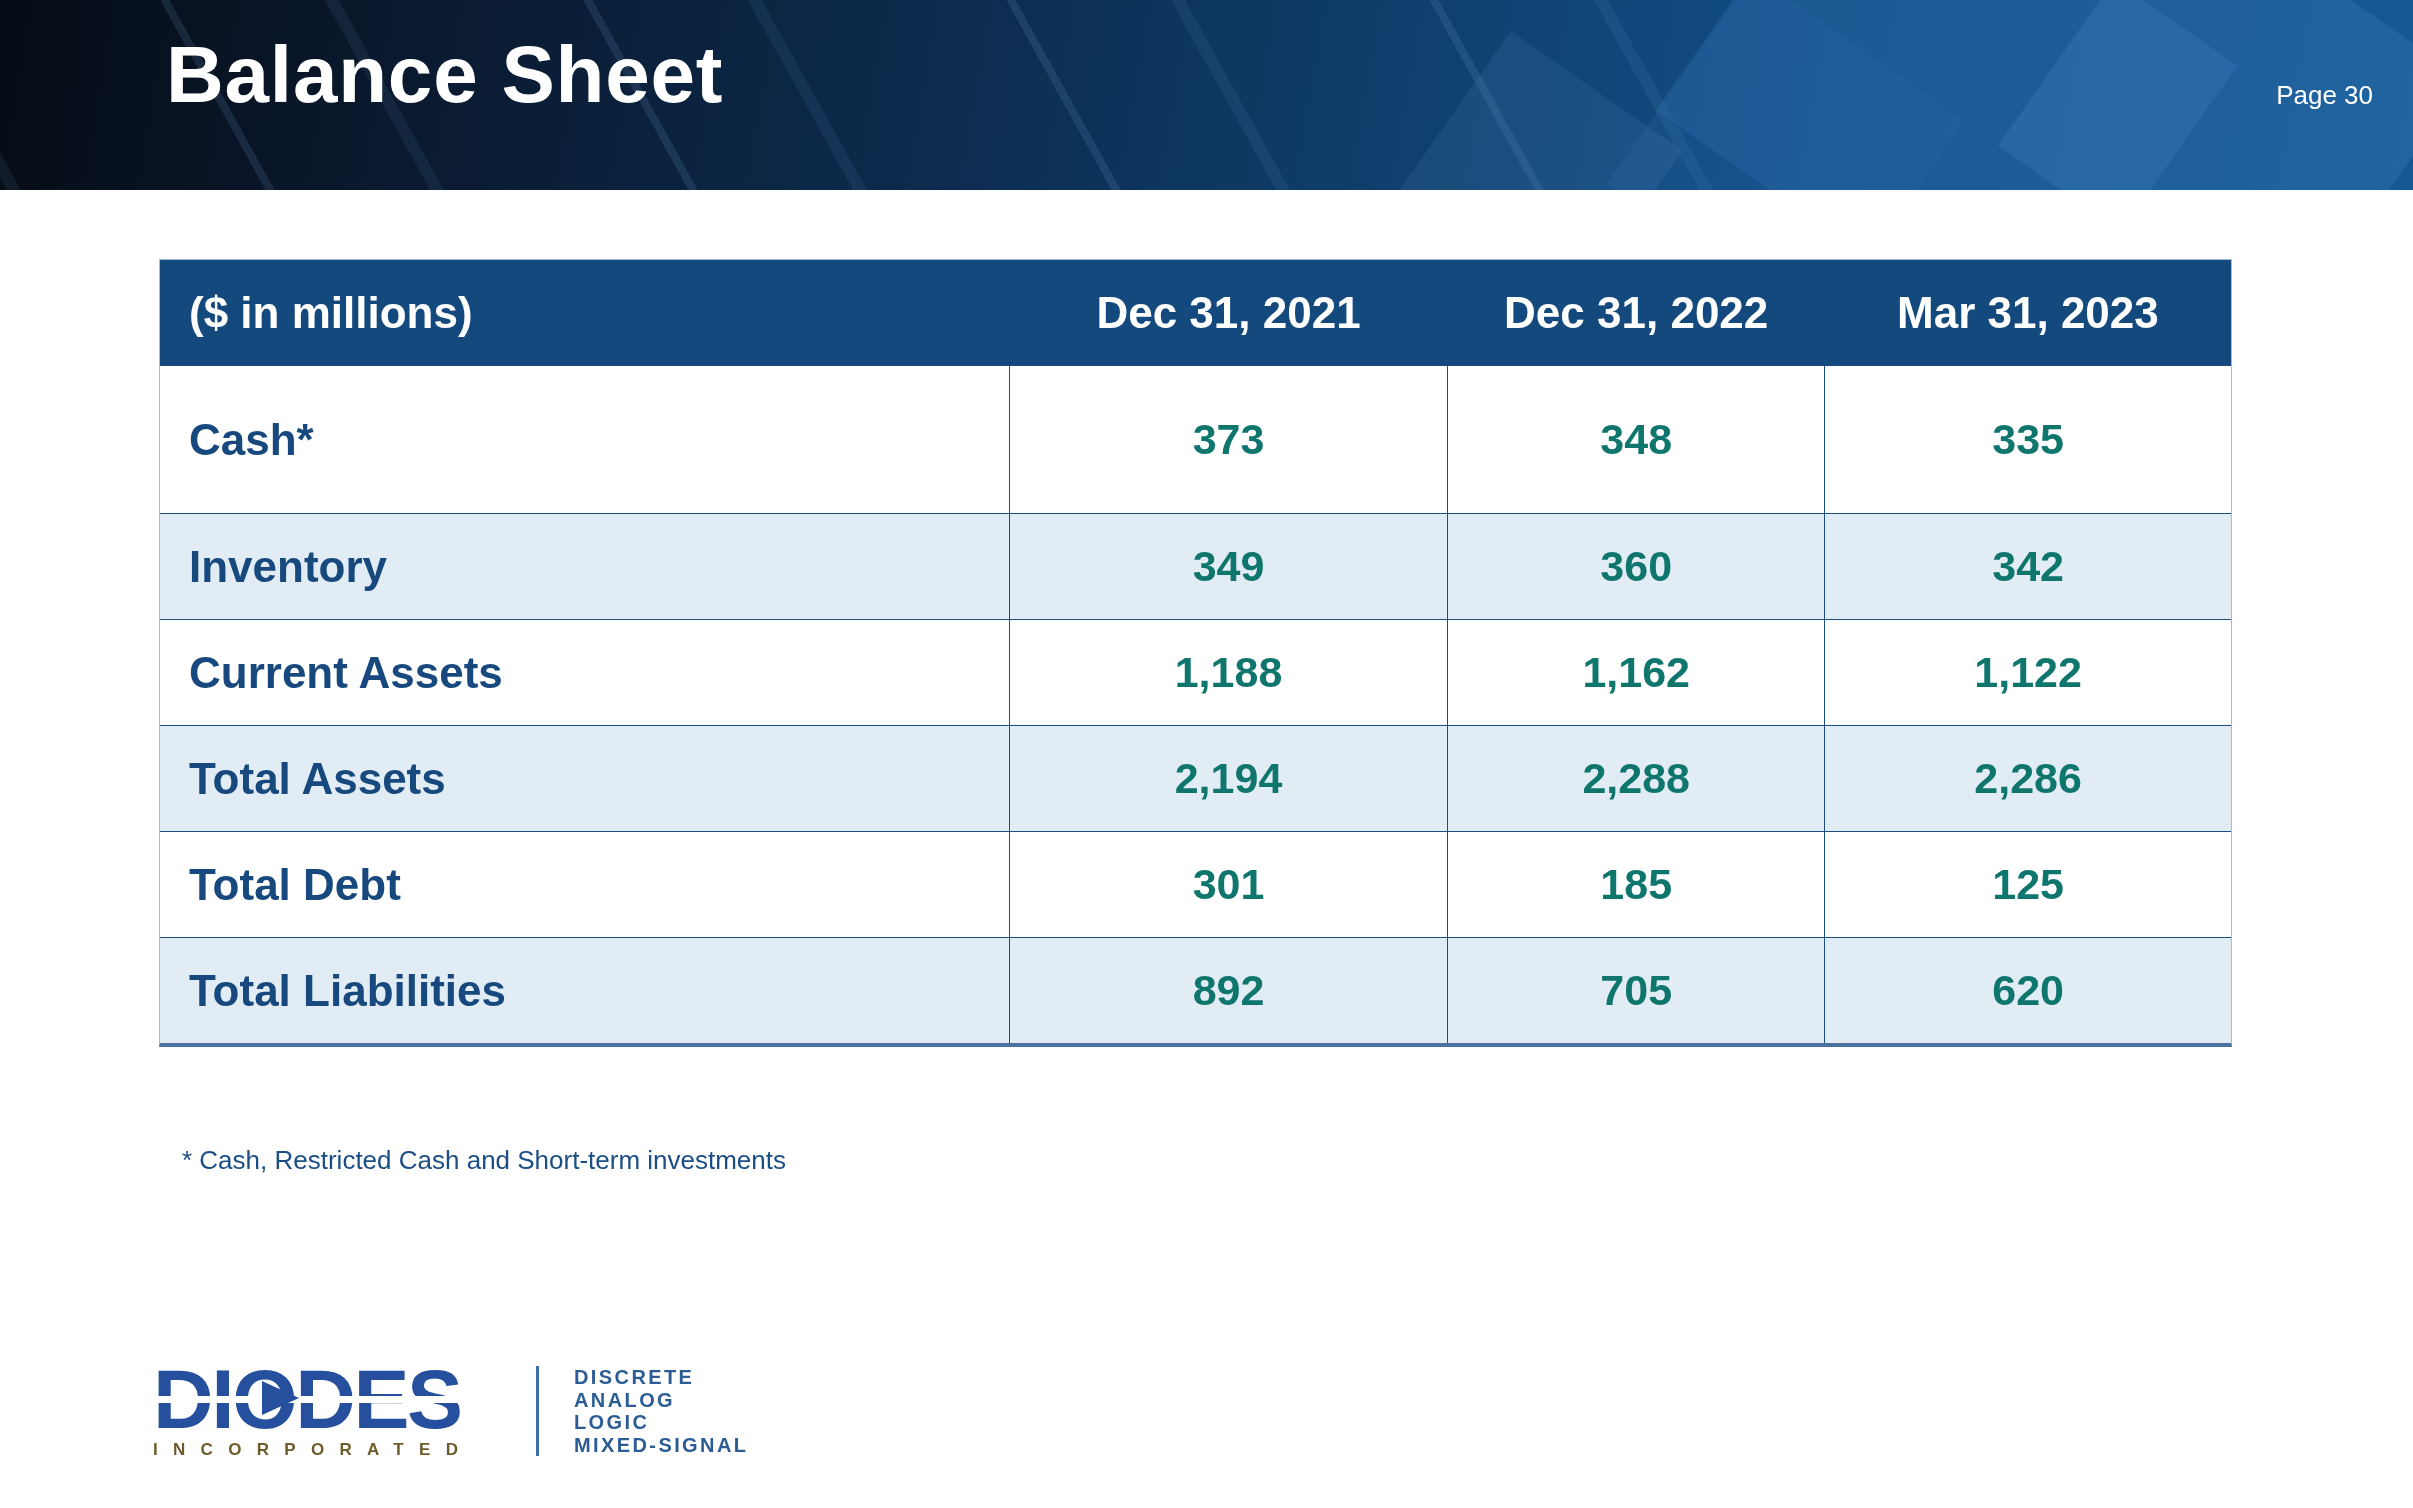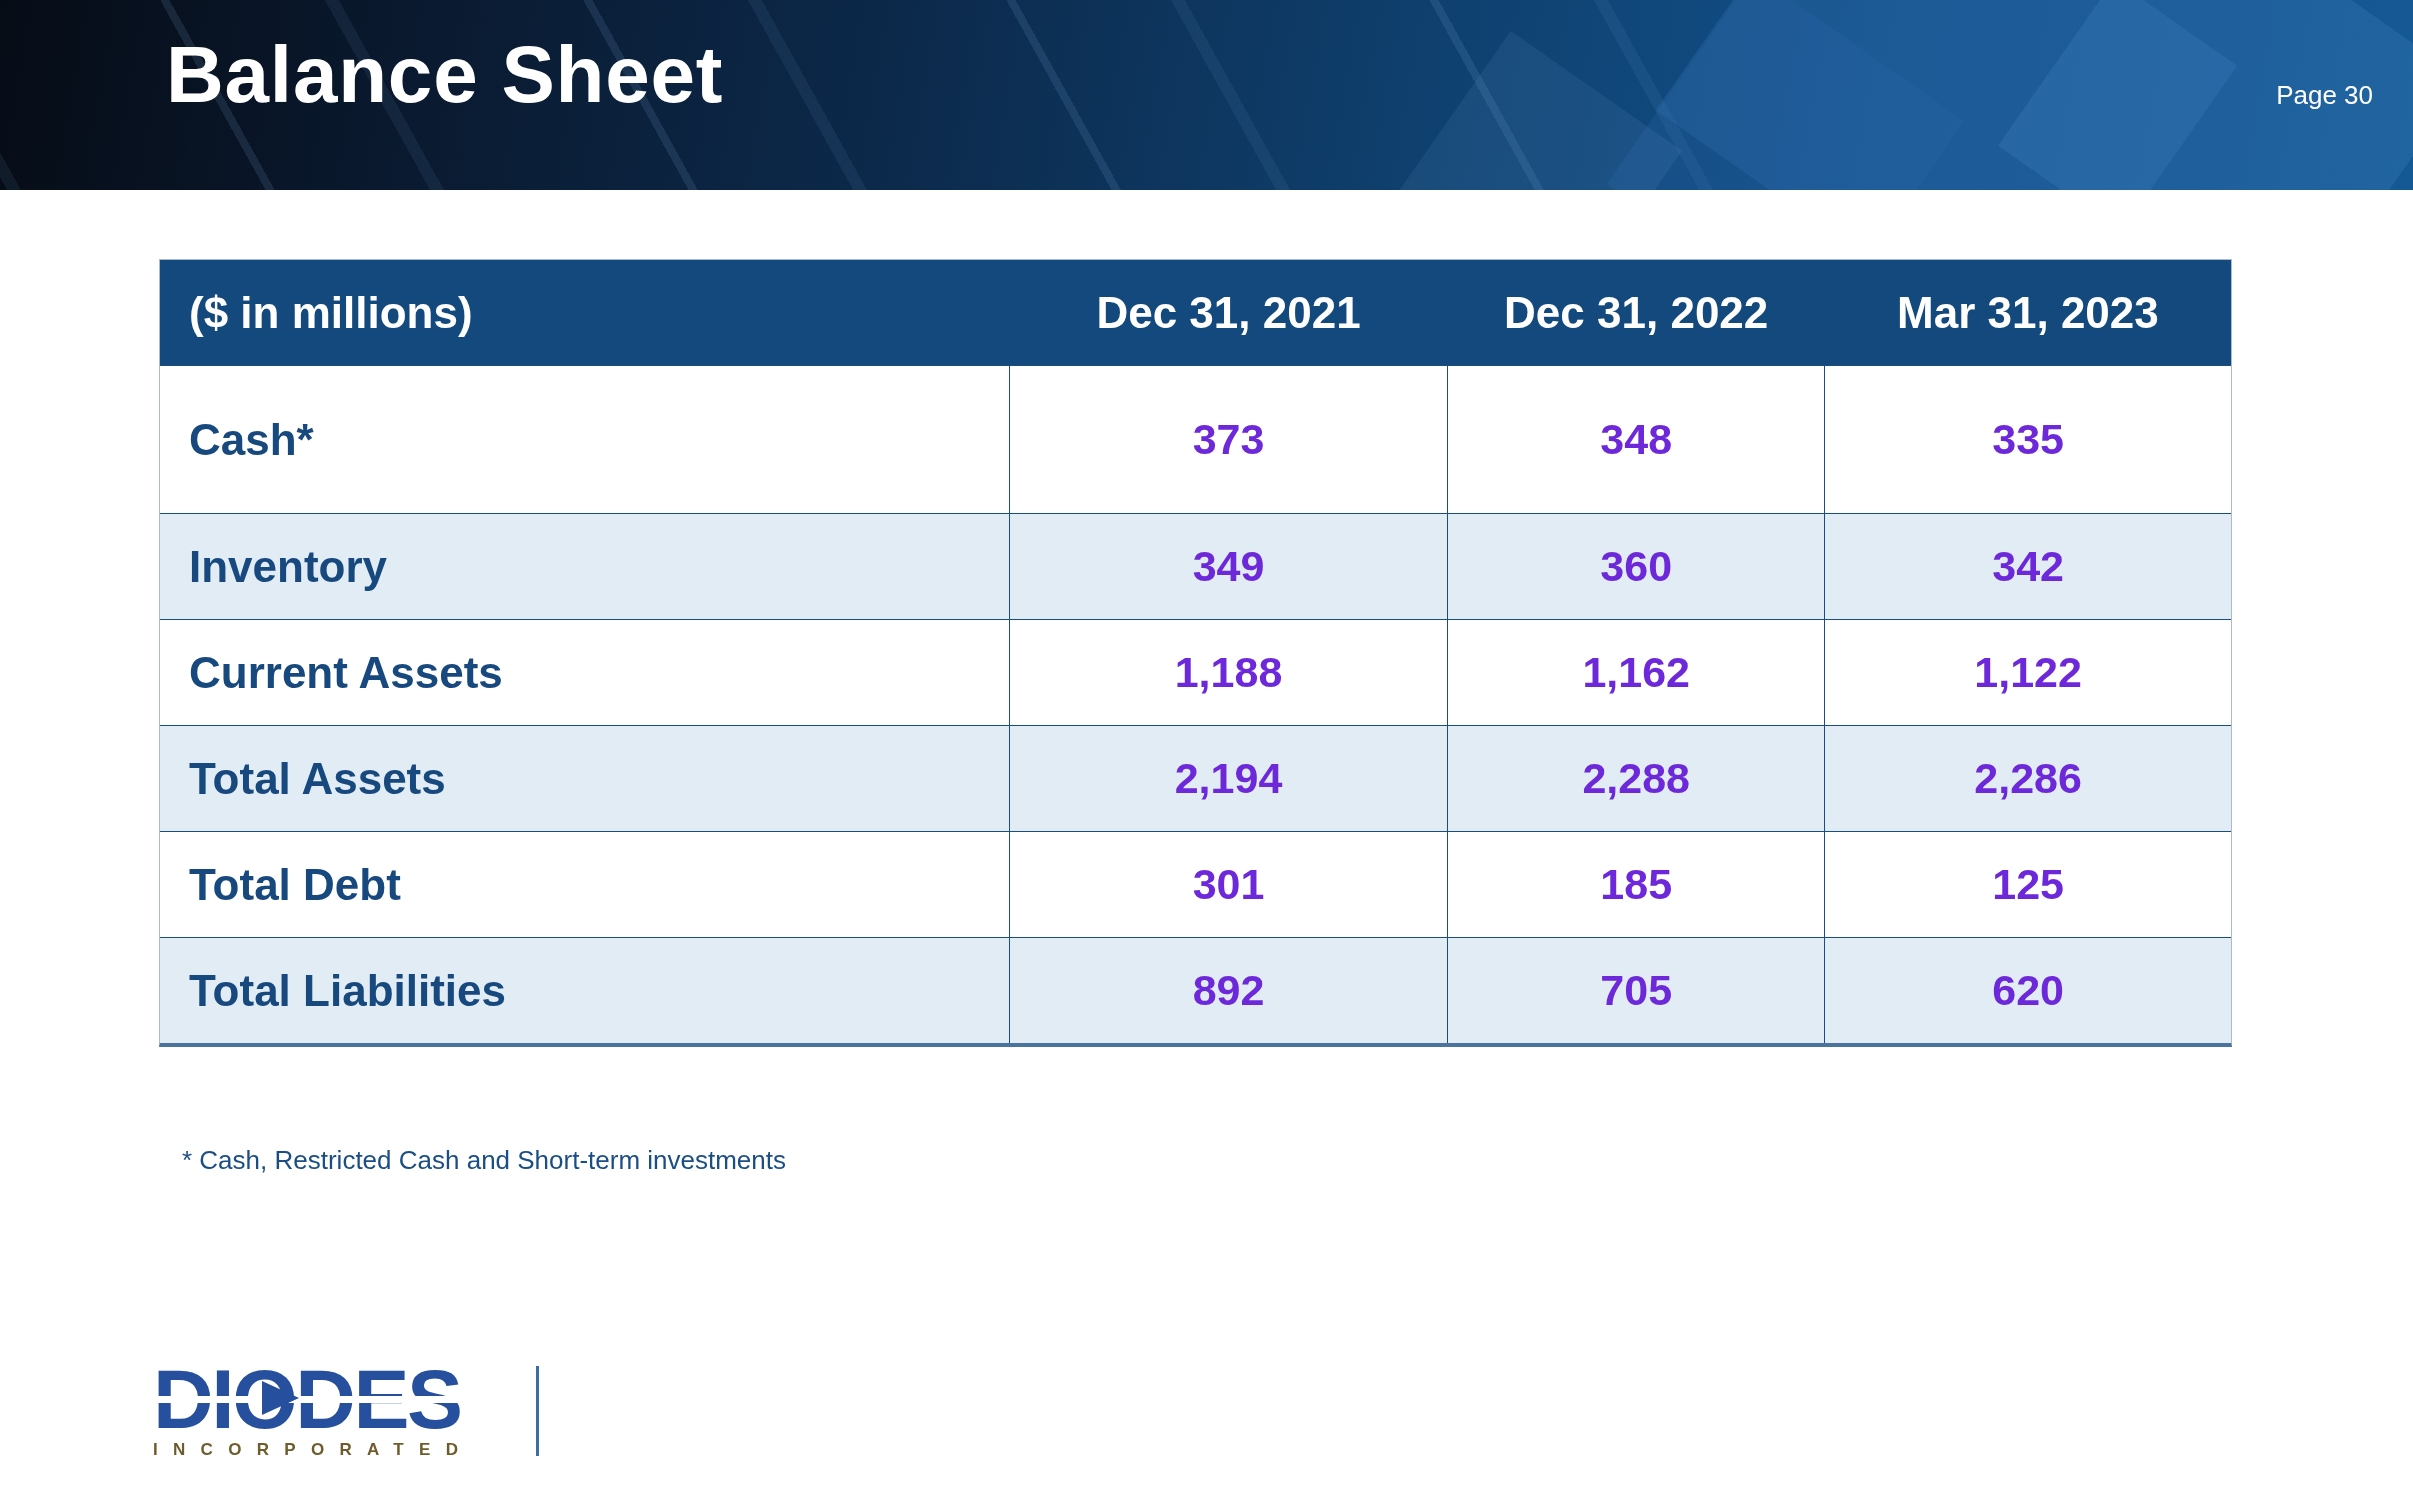--- a/index.html
+++ b/index.html
@@ -45,21 +45,21 @@
     box-sizing:border-box; background:#ffffff;
   }
   table.bs { width:100%; border-collapse:collapse; table-layout:fixed; }
   table.bs thead th {
     background:#14497e; color:#ffffff; font-size:44px; font-weight:700;
     height:105px; text-align:center; padding:0; border:none;margin-left:36px;
   }
   table.bs thead th.label-col { text-align:left; padding-left:29px; }
   table.bs tbody td {
     border:1.6px solid #1a4d80; font-size:43px; font-weight:700;
-    text-align:center; color:#6d28d9; height:105px; vertical-align:middle;
+    text-align:center; color:#0f766e; height:105px; vertical-align:middle;
     padding:0; background:#ffffff;
   }
   table.bs tbody td.label-cell {
     text-align:left; padding-left:29px; color:#17497e; font-size:44px;
   }
   table.bs tbody tr.tall td { height:147px; }
   table.bs tbody tr.alt td { background:#e1ecf4; }
   table.bs tbody td:first-child { border-left:none; }
   table.bs tbody td:last-child { border-right:none; }
   table.bs tbody tr:last-child td { border-bottom:none; }
@@ -168,16 +168,22 @@
   <div class="footnote">* Cash, Restricted Cash and Short-term investments</div>
 
   <div class="logo">
     <div class="brand">
       <div class="brand-text">DIODES</div>
       <div class="brand-stripe"></div>
       <div class="brand-arrow"></div>
     </div>
     <div class="incorporated">INCORPORATED</div>
     <div class="logo-sep"></div>
+    <div class="caps" id="caps-list">
+        <div>DISCRETE</div>
+        <div>ANALOG</div>
+        <div>LOGIC</div>
+        <div>MIXED-SIGNAL</div>
+      </div>
   </div>
 
 </div>
 
 
 </body></html>

